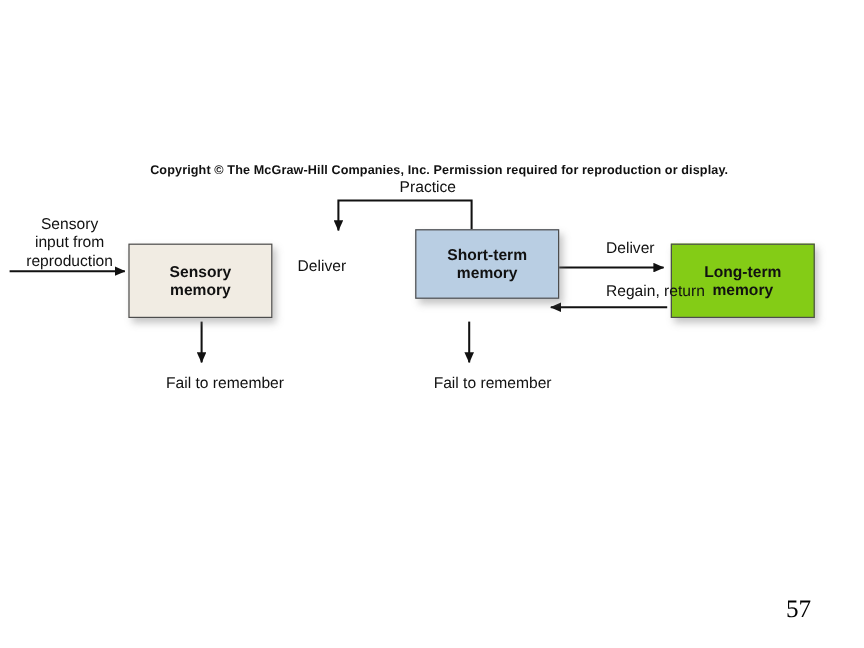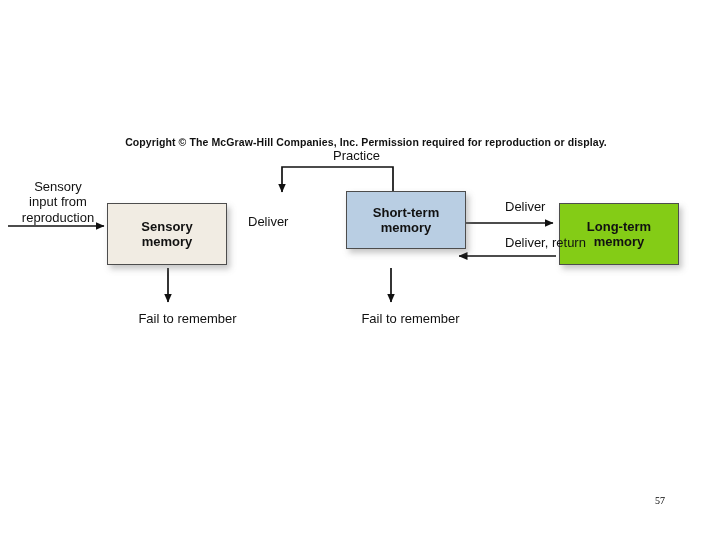--- a/index.html
+++ b/index.html
@@ -121,21 +121,21 @@
   }
   #label-fail-2 {
     left: 391px;
     top: 311px;
   }
   #page-number {
     position: absolute;
     left: 655px;
     top: 495px;
     font-family: "Liberation Serif", serif;
-    font-size: 10px;
+    font-size: 21px;
     color: #000000;
   }
 </style>
 </head>
 <body>
 
 <div id="slide">
 
   <div class="copyright-line">Copyright © The McGraw-Hill Companies, Inc. Permission required for reproduction or display.</div>
 
@@ -185,21 +185,21 @@
     <div>input from</div>
     <div>reproduction</div>
   </div>
 
   <div class="label centered" id="label-practice">Practice</div>
 
   <div class="label" id="label-deliver-mid">Deliver</div>
 
   <div class="label" id="label-deliver-right">Deliver</div>
 
-  <div class="label" id="label-regain-return">Deliver, return</div>
+  <div class="label" id="label-regain-return">Regain, return</div>
 
   <div class="label centered" id="label-fail-1">Fail to remember</div>
 
   <div class="label centered" id="label-fail-2">Fail to remember</div>
 
   <div id="page-number">57</div>
 
 </div>
 
 </body></html>

